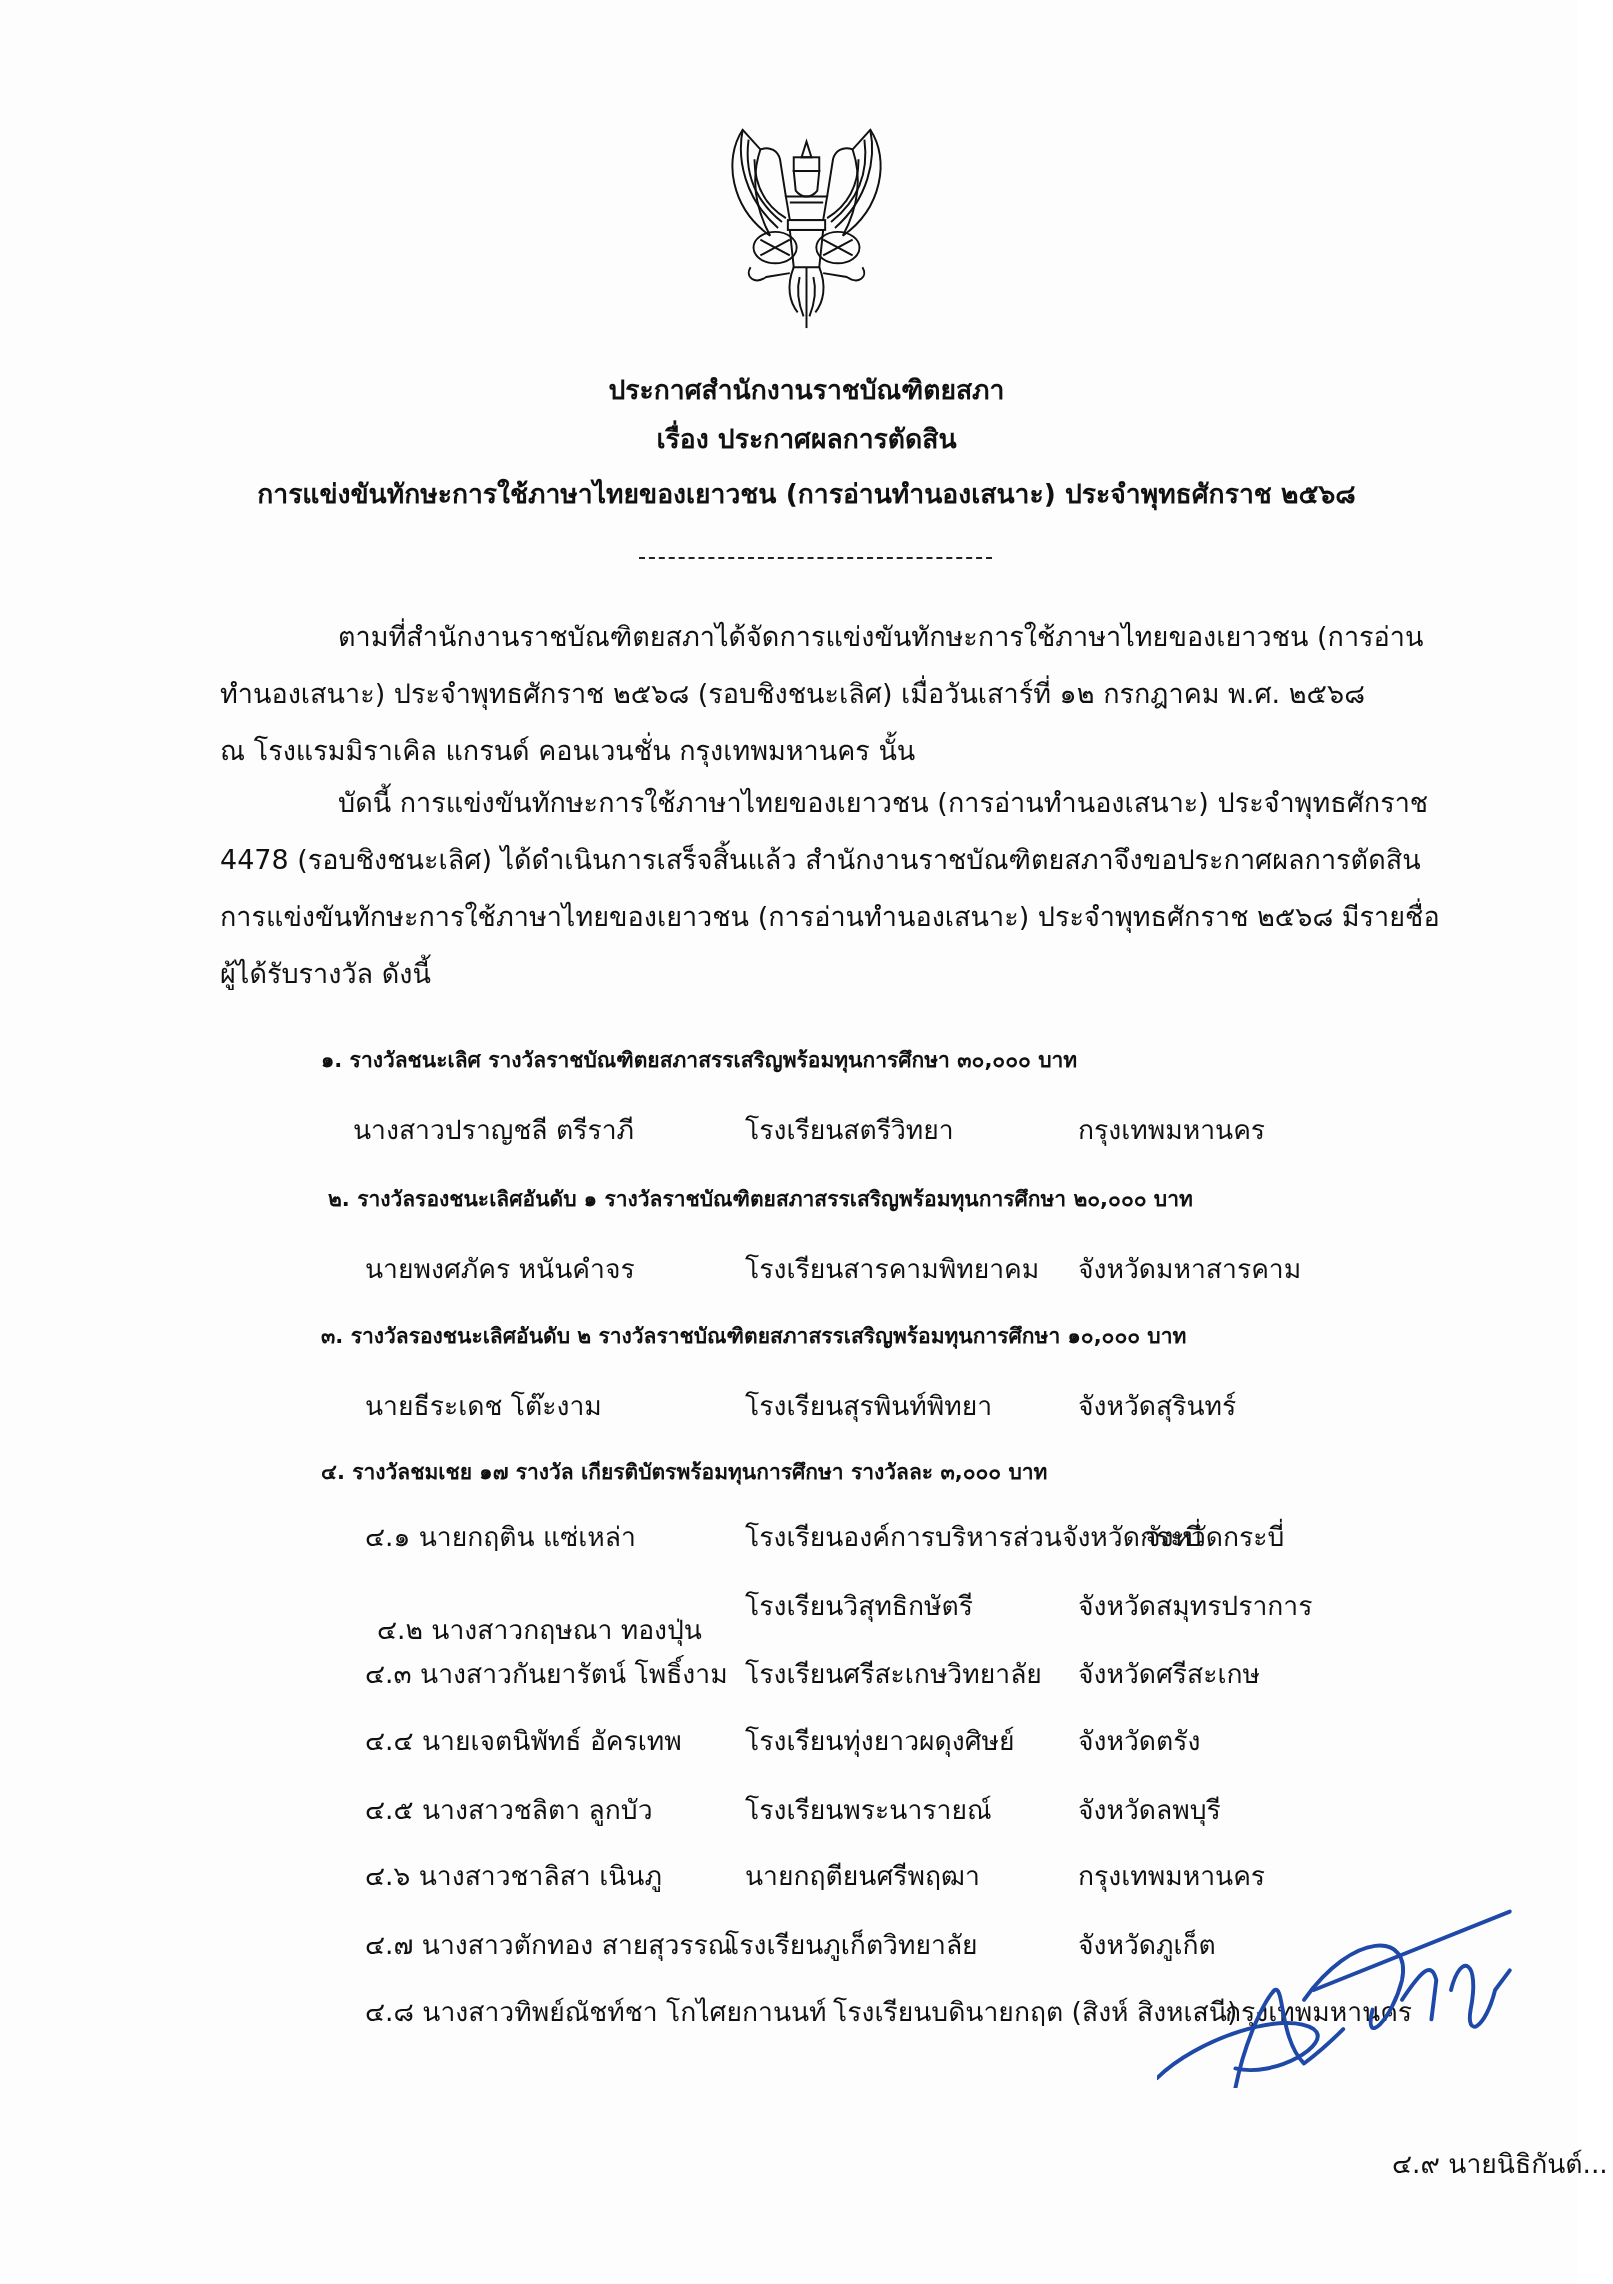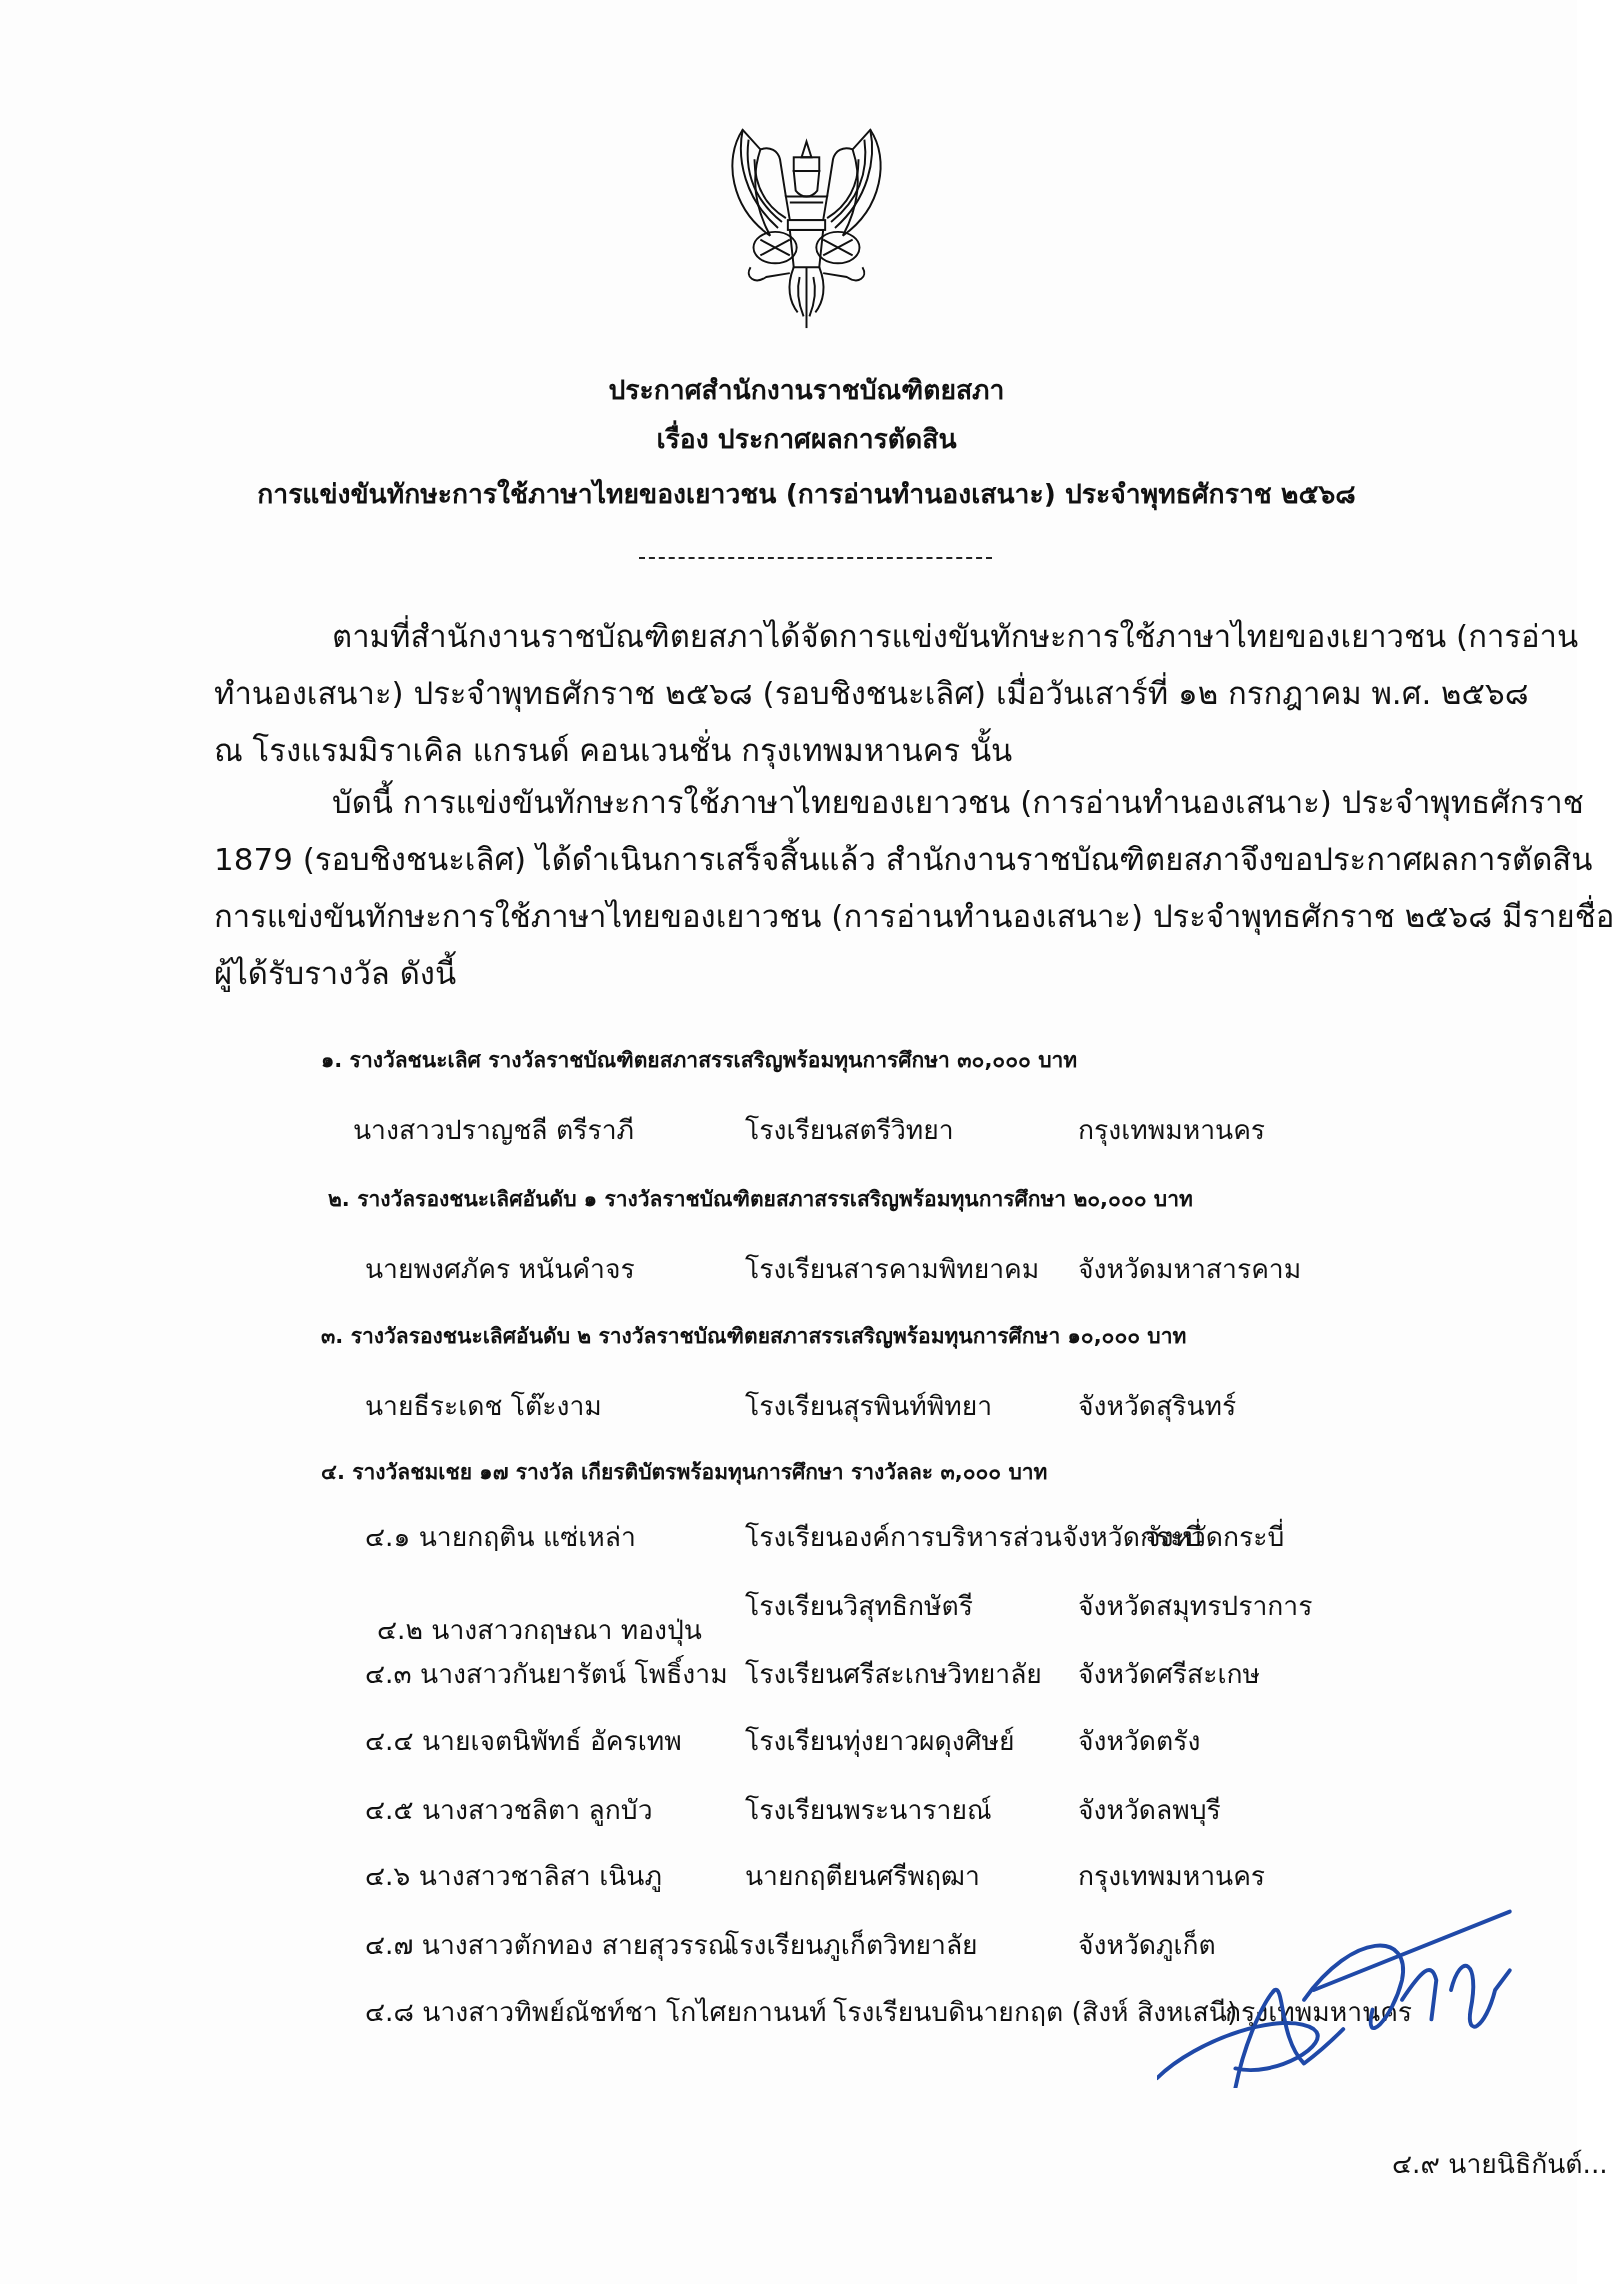--- a/index.html
+++ b/index.html
@@ -44,23 +44,23 @@
     .divider {
       position: absolute;
       left: 639px;
       top: 557px;
       width: 353px;
       height: 0;
       border-top: 2px dashed #222;
     }
     .para {
       position: absolute;
-      font-size: 31px;
+      font-size: 27px;
       line-height: 57px;
-      left: 214px;
+      left: 220px;
       width: 1215px;
       text-align: justify;
     }
     .para .line { display: block; white-space: nowrap; }
     .para .indent { padding-left: 118px; }
     .para-1 { top: 608px; }
     .para-2 { top: 774px; }
     .award-heading {
       position: absolute;
       left: 321px;
@@ -145,21 +145,21 @@
   <div class="divider"></div>
 
   <div class="para para-1">
     <span class="line indent">ตามที่สำนักงานราชบัณฑิตยสภาได้จัดการแข่งขันทักษะการใช้ภาษาไทยของเยาวชน (การอ่าน</span>
     <span class="line">ทำนองเสนาะ) ประจำพุทธศักราช ๒๕๖๘ (รอบชิงชนะเลิศ) เมื่อวันเสาร์ที่ ๑๒ กรกฎาคม พ.ศ. ๒๕๖๘</span>
     <span class="line">ณ โรงแรมมิราเคิล แกรนด์ คอนเวนชั่น  กรุงเทพมหานคร นั้น</span>
   </div>
 
   <div class="para para-2">
     <span class="line indent">บัดนี้ การแข่งขันทักษะการใช้ภาษาไทยของเยาวชน (การอ่านทำนองเสนาะ) ประจำพุทธศักราช</span>
-    <span class="line">1879 (รอบชิงชนะเลิศ) ได้ดำเนินการเสร็จสิ้นแล้ว สำนักงานราชบัณฑิตยสภาจึงขอประกาศผลการตัดสิน</span>
+    <span class="line">4478 (รอบชิงชนะเลิศ) ได้ดำเนินการเสร็จสิ้นแล้ว สำนักงานราชบัณฑิตยสภาจึงขอประกาศผลการตัดสิน</span>
     <span class="line">การแข่งขันทักษะการใช้ภาษาไทยของเยาวชน (การอ่านทำนองเสนาะ) ประจำพุทธศักราช ๒๕๖๘ มีรายชื่อ</span>
     <span class="line">ผู้ได้รับรางวัล ดังนี้</span>
   </div>
 
   <div class="award-heading" style="top:1041px;">๑. รางวัลชนะเลิศ  รางวัลราชบัณฑิตยสภาสรรเสริญพร้อมทุนการศึกษา ๓๐,๐๐๐ บาท</div>
   <div class="winner-row" style="top:1110px;left:0;width:1613px;">
     <span style="left:353px;">นางสาวปราญชลี  ตรีราภี</span>
     <span style="left:745px;text-align:center;">โรงเรียนสตรีวิทยา</span>
     <span style="left:1078px;">กรุงเทพมหานคร</span>
   </div>

